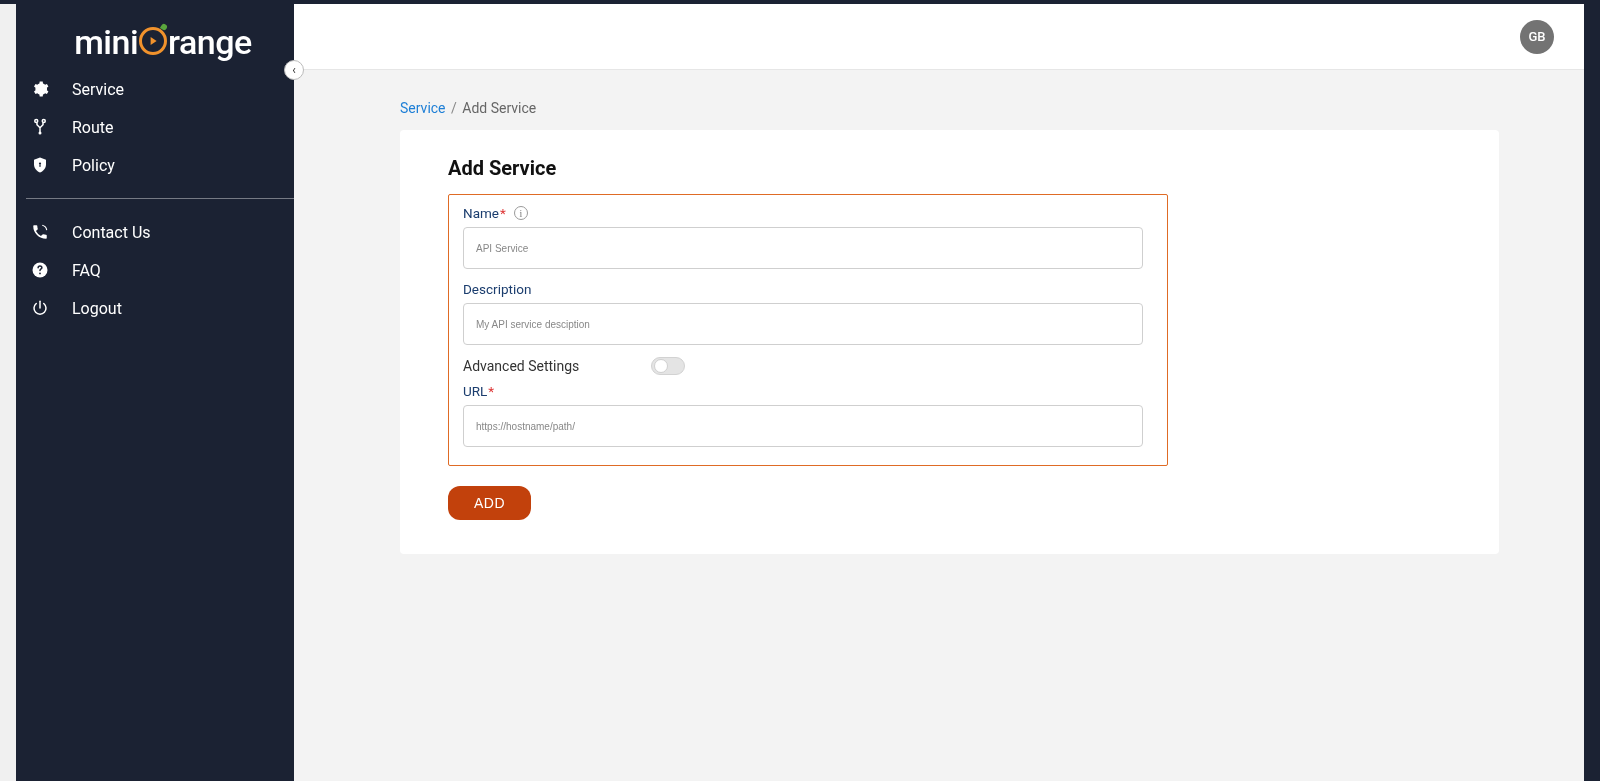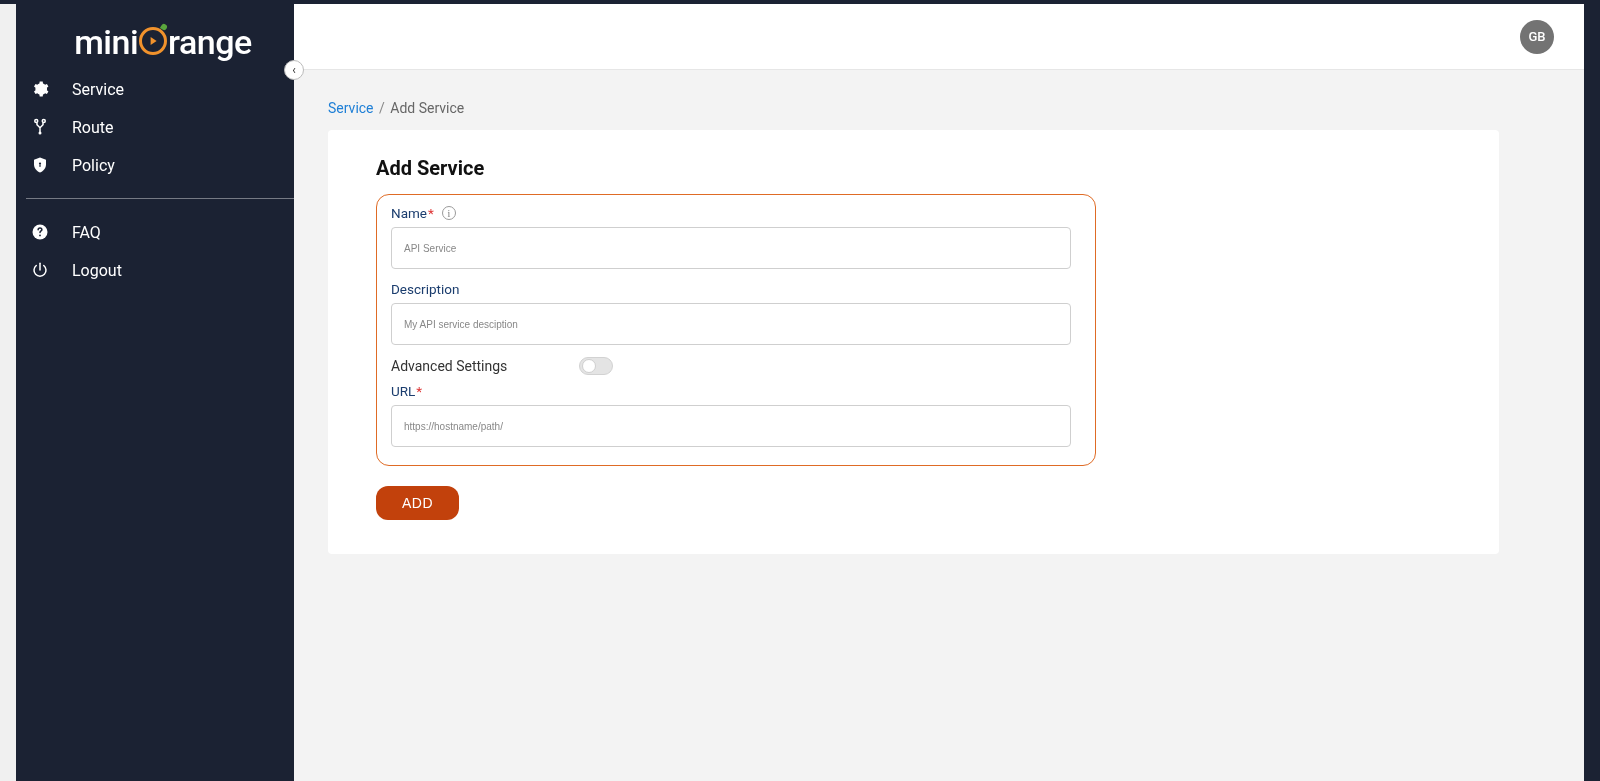--- a/index.html
+++ b/index.html
@@ -131,21 +131,21 @@
     background: #737373;
     color: #fff;
     font-size: 13px;
     font-weight: 500;
     display: flex;
     align-items: center;
     justify-content: center;
     cursor: pointer;
   }
   .content {
-    padding: 30px 85px 30px 34px;
+    padding: 30px 85px 30px 106px;
   }
   .breadcrumb {
     font-size: 14px;
     color: #666;
     margin-bottom: 14px;
   }
   .breadcrumb a {
     color: #1e7fd6;
     text-decoration: none;
   }
@@ -156,21 +156,21 @@
     padding: 26px 48px 34px 48px;
   }
   .card h2 {
     font-size: 20px;
     font-weight: 700;
     color: #111;
     margin-bottom: 14px;
   }
   .form-box {
     border: 1.5px solid #df6b25;
-    border-radius: 13px;
+    border-radius: 2px;
     padding: 10px 14px 18px 14px;
     max-width: 720px;
   }
   .field { margin-bottom: 12px; }
   .field-label {
     font-size: 13.5px;
     color: #1b3d6e;
     margin-bottom: 6px;
     display: flex;
     align-items: center;
@@ -279,20 +279,29 @@
           </svg>
       </span>
       <span>Policy</span>
     </div>
 
     <hr class="nav-divider">
 
     <div class="nav-item">
       <span class="icon">
         <svg viewBox="0 0 24 24" width="18" height="18">
+            <path d="M6.6 10.8a15 15 0 006.6 6.6l2.2-2.2a1 1 0 011-.25 11.4 11.4 0 003.6.6 1 1 0 011 1V20a1 1 0 01-1 1A17 17 0 013 4a1 1 0 011-1h3.4a1 1 0 011 1 11.4 11.4 0 00.6 3.6 1 1 0 01-.25 1l-2.15 2.2z"></path>
+            <path d="M15 3c1.6.3 3 1.1 4.1 2.2S20.7 7.8 21 9.4" stroke="#fff" stroke-width="1.5" fill="none"></path>
+          </svg>
+      </span>
+      <span>Contact Us</span>
+    </div>
+    <div class="nav-item">
+      <span class="icon">
+        <svg viewBox="0 0 24 24" width="18" height="18">
             <circle cx="12" cy="12" r="10"></circle>
             <path d="M9.5 9a2.5 2.5 0 115 0c0 1.5-2.5 1.5-2.5 3.5" stroke="#1b2233" stroke-width="2" fill="none" stroke-linecap="round"></path>
             <circle cx="12" cy="16.5" r="1.2" fill="#1b2233"></circle>
           </svg>
       </span>
       <span>FAQ</span>
     </div>
     <div class="nav-item">
       <span class="icon">
         <svg viewBox="0 0 24 24" width="18" height="18">

